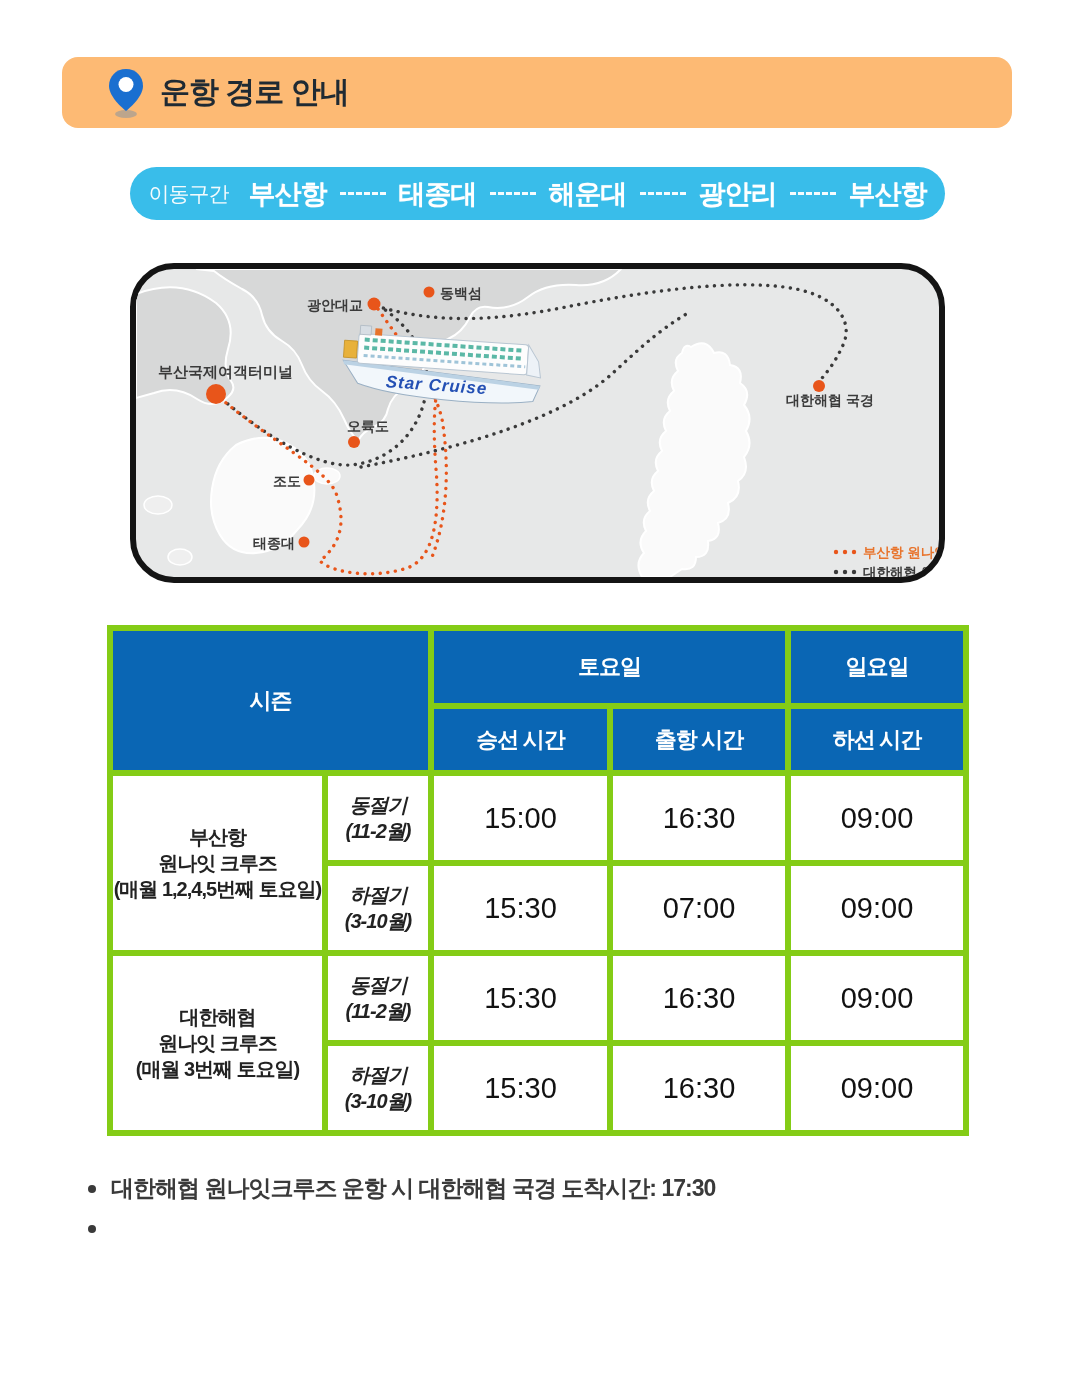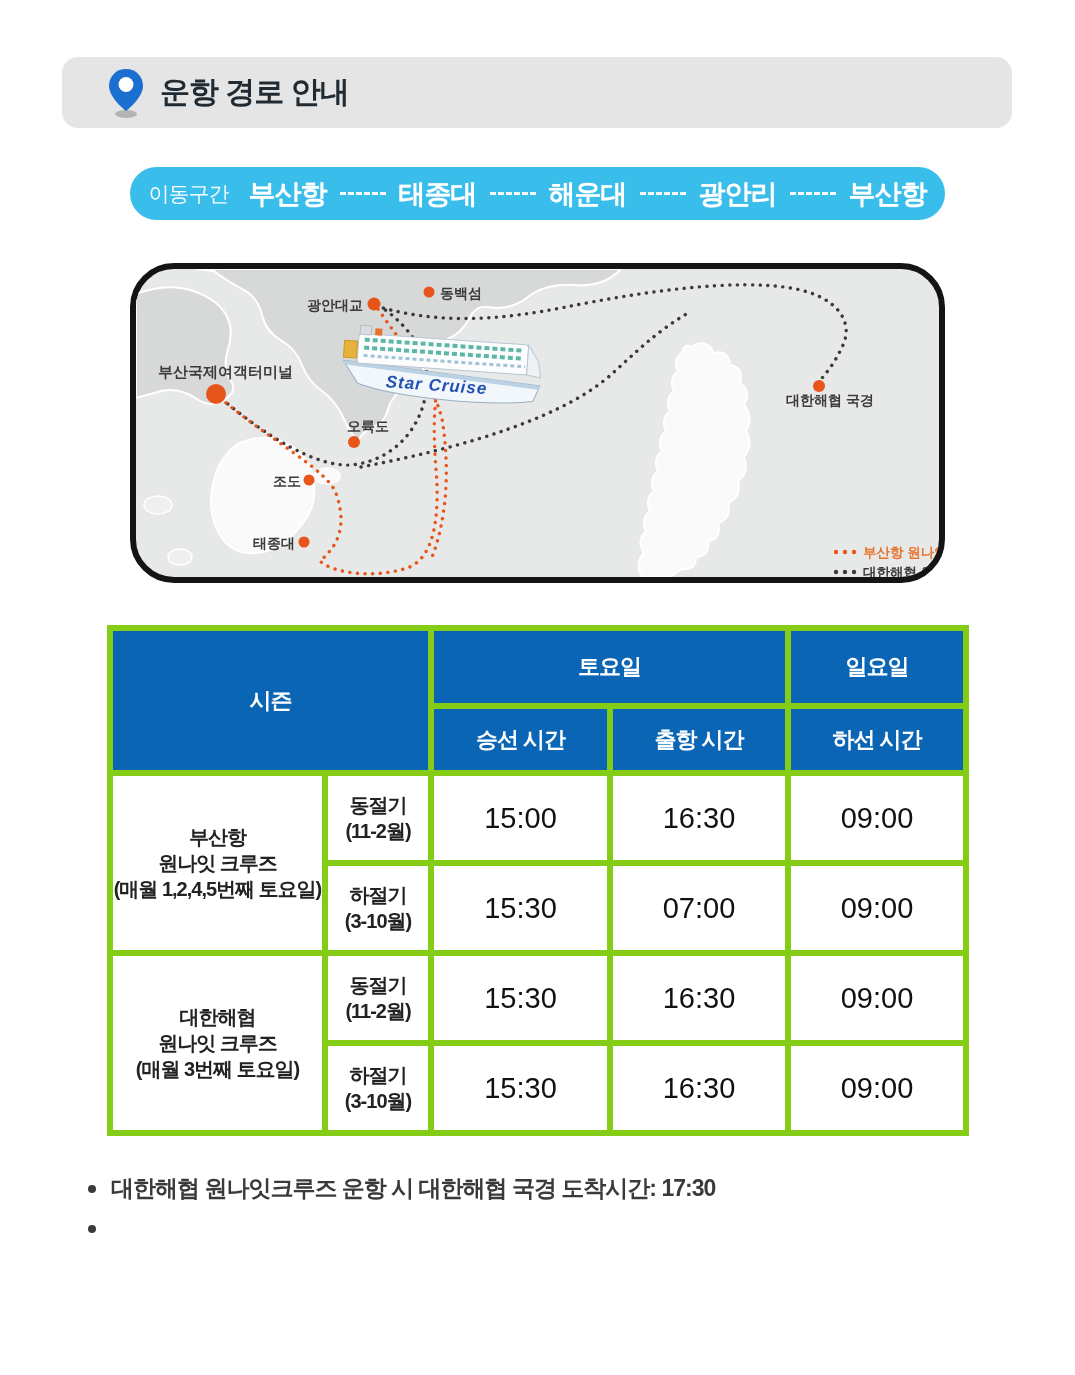--- a/index.html
+++ b/index.html
@@ -6,21 +6,21 @@
   html,body { background:#ffffff; }
   body {
     width:1075px; height:1375px; position:relative;
     font-family:"Liberation Sans", sans-serif; color:#333;
     overflow:hidden;
   }
 
   
   .header-bar {
     position:absolute; left:62px; top:57px; width:950px; height:71px;
-    background:#e5e5e5; border-radius:16px;
+    background:#fdba74; border-radius:16px;
     display:flex; align-items:center;
   }
   .pin-wrap { margin-left:44px; width:40px; height:52px; position:relative; }
   .header-title {
     margin-left:14px; font-size:30px; font-weight:bold; color:#1f2a33;
     letter-spacing:-1px;
   }
 
   
   .route-pill {
@@ -43,24 +43,24 @@
   
   table.schedule {
     position:absolute; left:107px; top:625px;
     border-collapse:collapse; table-layout:fixed; width:856px;
   }
   table.schedule td, table.schedule th { border:6px solid #84cc16; text-align:center; vertical-align:middle; }
   table.schedule { border:3px solid #222; }
   th.blue {
     background:#0A66B4; color:#fff; font-size:22px; font-weight:700; letter-spacing:-1px;
   }
-  tr.hrow1 { height:78px; } tr.hrow2 { height:67px; }
+  tr.hrow1 { height:78px; } tr.hrow2 { height:67px;font-family:Liberation Serif, serif; }
   tr.brow { height:90px; }
   td.season-name { font-size:20px; font-weight:600; color:#222; letter-spacing:-1px; line-height:1.3; }
-  td.period { font-size:20px; font-weight:600; color:#222; letter-spacing:-1px; line-height:1.3; }
+  td.period { font-size:20px; font-weight:600; color:#222; letter-spacing:-1px; line-height:1.3;font-style:italic; }
   td.time { font-size:29px; font-weight:500; color:#111; letter-spacing:0; }
   .pre-line { white-space:pre-line; }
 
   
   .notes { position:absolute; left:84px; top:1170px; width:910px; }
   .note-item { display:flex; align-items:flex-start; margin-bottom:4px; }
   .note-bullet {
     width:8px; height:8px; border-radius:50%; background:#3a3a3a;
     flex:0 0 8px; margin:15px 15px 0 4px;
   }

